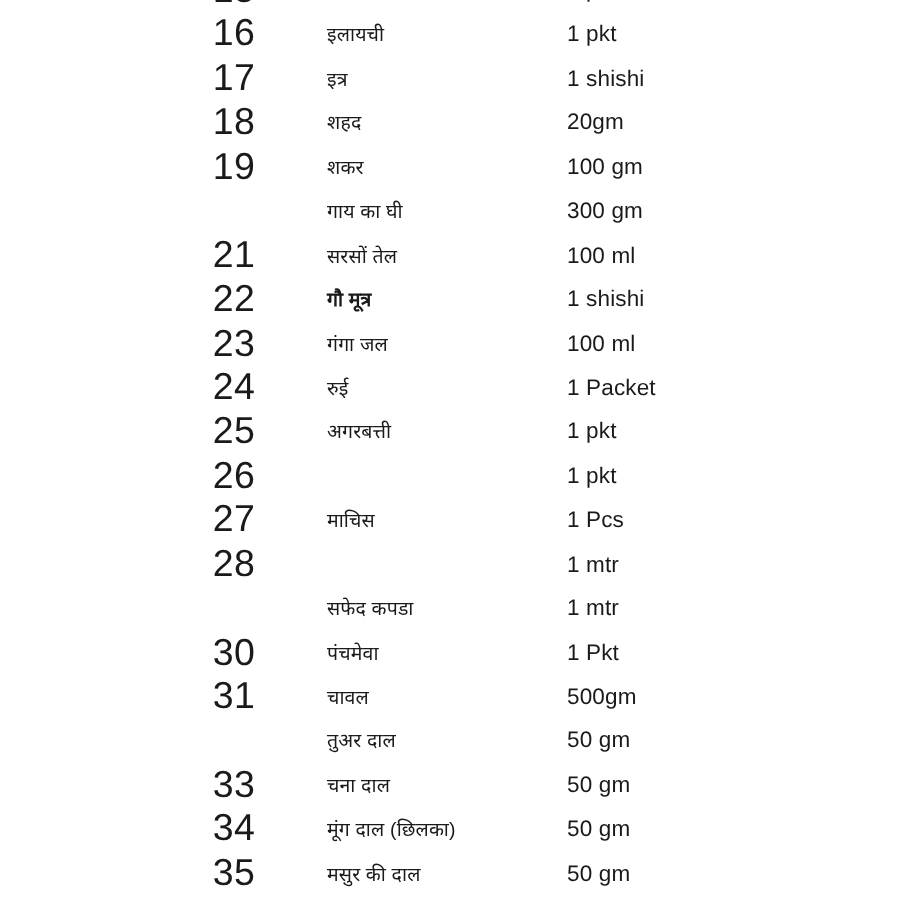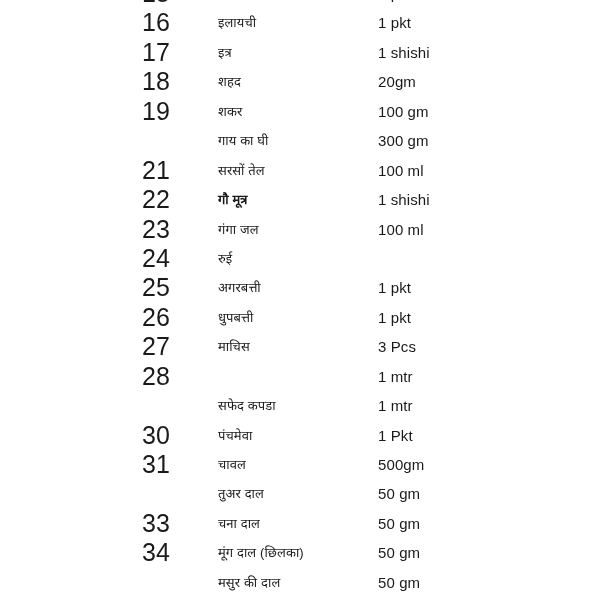--- a/index.html
+++ b/index.html
@@ -103,35 +103,35 @@
         <span class="col-qty">1 shishi</span>
       </div>
       <div class="list-row">
         <span class="col-index">23</span>
         <span class="col-name">गंगा जल</span>
         <span class="col-qty">100 ml</span>
       </div>
       <div class="list-row">
         <span class="col-index">24</span>
         <span class="col-name">रुई</span>
+        <span class="col-qty">1 Packet</span>
       </div>
       <div class="list-row">
         <span class="col-index">25</span>
         <span class="col-name">अगरबत्ती</span>
         <span class="col-qty">1 pkt</span>
       </div>
       <div class="list-row">
         <span class="col-index">26</span>
-        <span class="col-name">धुपबत्ती</span>
         <span class="col-qty">1 pkt</span>
       </div>
       <div class="list-row">
         <span class="col-index">27</span>
         <span class="col-name">माचिस</span>
-        <span class="col-qty">3 Pcs</span>
+        <span class="col-qty">1 Pcs</span>
       </div>
       <div class="list-row">
         <span class="col-index">28</span>
         <span class="col-qty">1 mtr</span>
       </div>
       <div class="list-row">
         <span class="col-name">सफेद कपडा</span>
         <span class="col-qty">1 mtr</span>
       </div>
       <div class="list-row">
@@ -152,17 +152,18 @@
         <span class="col-index">33</span>
         <span class="col-name">चना दाल</span>
         <span class="col-qty">50 gm</span>
       </div>
       <div class="list-row">
         <span class="col-index">34</span>
         <span class="col-name">मूंग दाल (छिलका)</span>
         <span class="col-qty">50 gm</span>
       </div>
       <div class="list-row">
+        <span class="col-index">35</span>
         <span class="col-name">मसुर की दाल</span>
         <span class="col-qty">50 gm</span>
       </div>
     </div>
 </div>
 
 </body></html>

